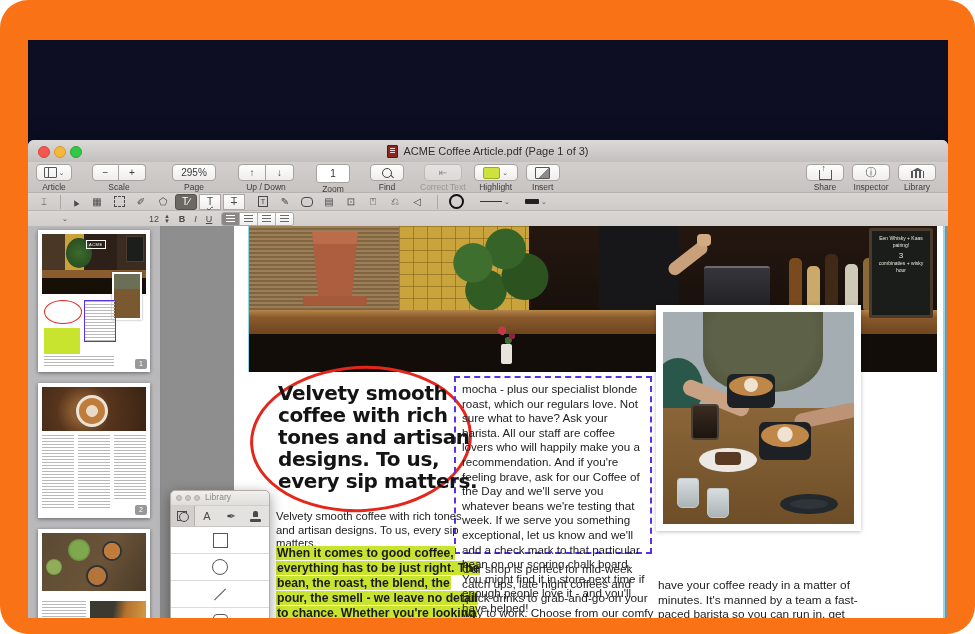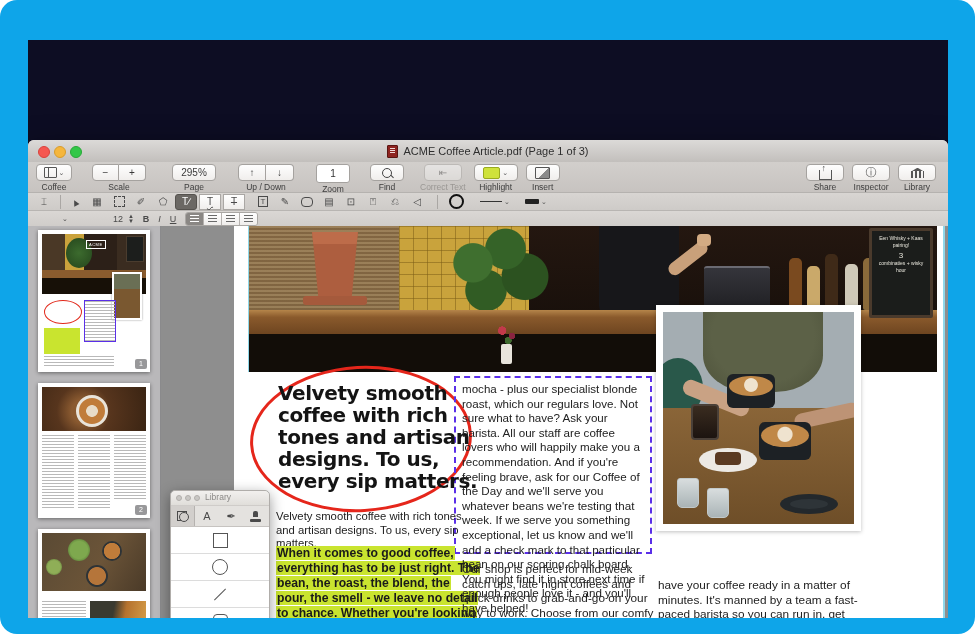--- a/index.html
+++ b/index.html
@@ -1,21 +1,21 @@
 <!DOCTYPE html>
 <html><head>
 <meta charset="utf-8">
 <style>
   html,body{margin:0;padding:0;background:#ffffff;}
   body{width:975px;height:634px;position:relative;overflow:hidden;
        font-family:"Liberation Sans",sans-serif;-webkit-font-smoothing:antialiased;}
   .abs{position:absolute;}
 
   
-  .bezel{position:absolute;inset:0;background:#0ea5e9;border-radius:17px;}
+  .bezel{position:absolute;inset:0;background:#f97316;border-radius:28px;}
   .screen{position:absolute;left:28px;top:40px;right:27px;bottom:16px;
           background:#0d0d23;overflow:hidden;}
 
   
   .window{position:absolute;left:0;right:0;top:100px;bottom:0;
           box-shadow:0 10px 30px rgba(0,0,0,.55);background:#cfccc9;
           border-radius:6px 6px 0 0;}
   .titlebar{position:absolute;left:0;right:0;top:0;height:22px;
             background:linear-gradient(#dcdad8,#c2bfbc);
             border-bottom:1px solid #a9a6a3;border-radius:6px 6px 0 0;}
@@ -310,21 +310,21 @@
           <span class="title-text">ACME Coffee Article.pdf (Page 1 of 3)</span>
         </div>
       </div>
 
       <div class="toolbar1">
         <div class="tb-item">
           <div class="btn" style="width:36px">
             <span class="sidebar-glyph"></span>
             <span class="chev">⌄</span>
           </div>
-          <div class="tb-label">Coffee</div>
+          <div class="tb-label">Article</div>
         </div>
         <div class="tb-item" style="margin-left:20px">
           <div class="seg">
             <div class="btn" style="width:27px">−</div>
             <div class="btn" style="width:27px">+</div>
           </div>
           <div class="tb-label">Scale</div>
         </div>
         <div class="tb-item" style="margin-left:26px">
           <div class="btn" style="width:44px">295%</div>
@@ -425,21 +425,21 @@
             <span class="chev">⌄</span>
           </span>
         <span class="tool" style="width:28px;margin-left:8px">
             <span class="thick-sample"></span>
             <span class="chev">⌄</span>
           </span>
       </div>
 
       <div class="toolbar3">
         <span class="fmt-btn" style="margin-left:24px;font-size:7px">⌄</span>
-        <span class="fmt-btn" style="margin-left:36px">12</span>
+        <span class="fmt-btn" style="margin-left:72px">12</span>
         <span class="fmt-btn" style="margin-left:-4px;font-size:6px;line-height:5px">▲<br>▼</span>
         <span class="fmt-btn" style="font-weight:bold">B</span>
         <span class="fmt-btn" style="font-style:italic">I</span>
         <span class="fmt-btn" style="text-decoration:underline">U</span>
         <div class="align-group">
           <span class="align-btn selected">
               <span class="align-lines"></span>
             </span>
           <span class="align-btn">
               <span class="align-lines"></span>

